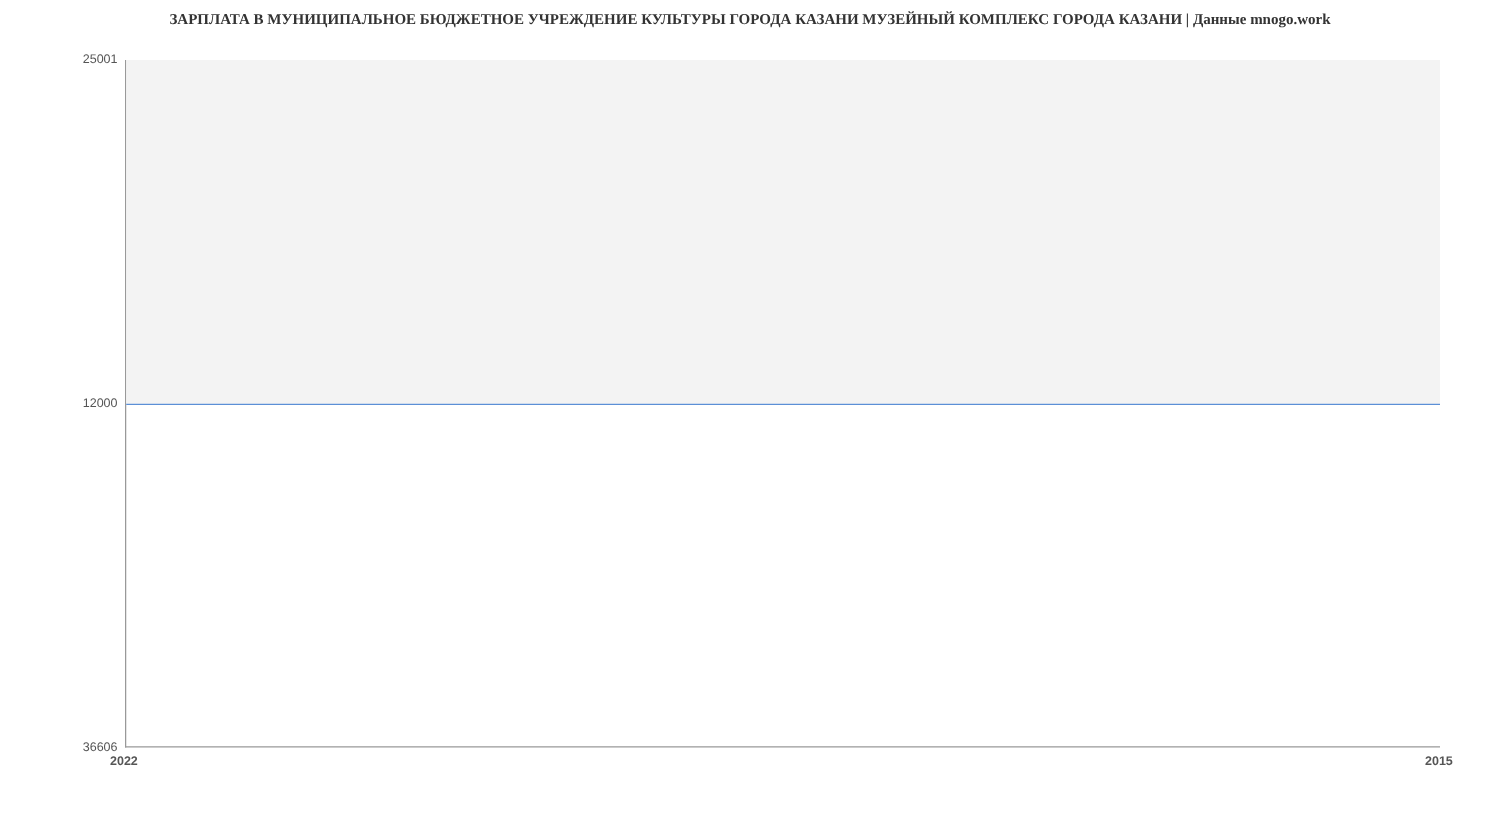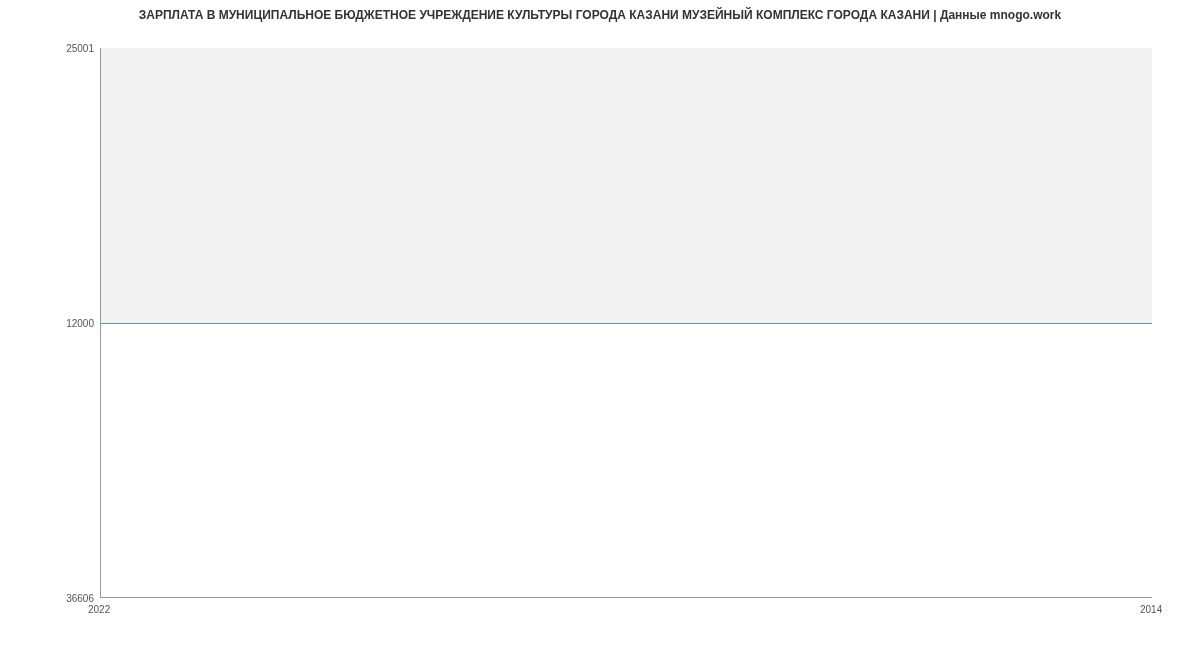--- a/index.html
+++ b/index.html
@@ -14,20 +14,21 @@
     }
     .title {
       position: absolute;
       top: 8px;
       left: 0;
       right: 0;
       text-align: center;
       font-weight: bold;
       font-size: 12px;
       color: #333;
+      font-family: Liberation Serif, serif;
     }
     .plot-area {
       position: absolute;
       left: 100px;
       top: 48px;
       width: 1052px;
       height: 550px;
       border-left: 1px solid #999;
       border-bottom: 1px solid #999;
       background: #fff;
@@ -53,30 +54,31 @@
       right: 1106px;
       font-size: 10px;
       color: #555;
       transform: translateY(-50%);
     }
     .x-tick-label {
       position: absolute;
       top: 604px;
       font-size: 10px;
       color: #555;
+      font-weight: bold;
     }
   </style>
 </head>
 <body>
 
 <div class="title">ЗАРПЛАТА В МУНИЦИПАЛЬНОЕ БЮДЖЕТНОЕ УЧРЕЖДЕНИЕ КУЛЬТУРЫ ГОРОДА КАЗАНИ МУЗЕЙНЫЙ КОМПЛЕКС ГОРОДА КАЗАНИ | Данные mnogo.work</div>
 
 <div class="plot-area">
   <div class="shaded-upper"></div>
   <div class="data-line"></div>
 </div>
 
 <div class="y-tick-label" style="top:48px">25001</div>
 <div class="y-tick-label" style="top:323px">12000</div>
 <div class="y-tick-label" style="top:598px">36606</div>
 
 <div class="x-tick-label" style="left:88px">2022</div>
-<div class="x-tick-label" style="left:1140px">2014</div>
+<div class="x-tick-label" style="left:1140px">2015</div>
 
 </body></html>

